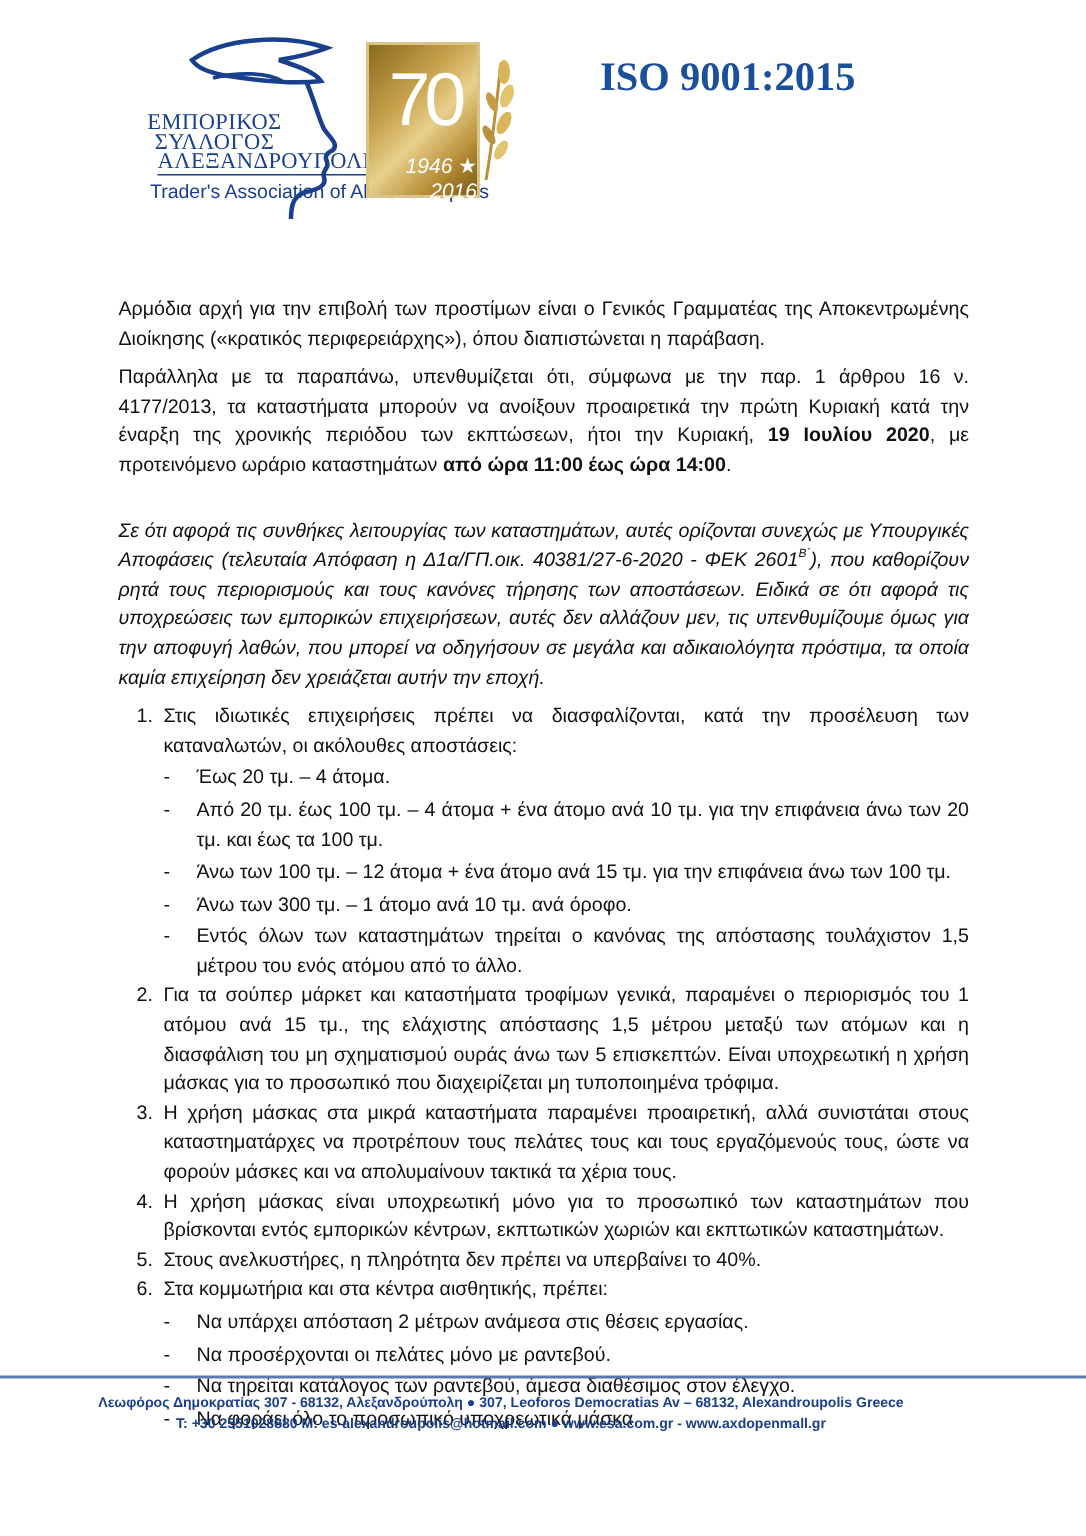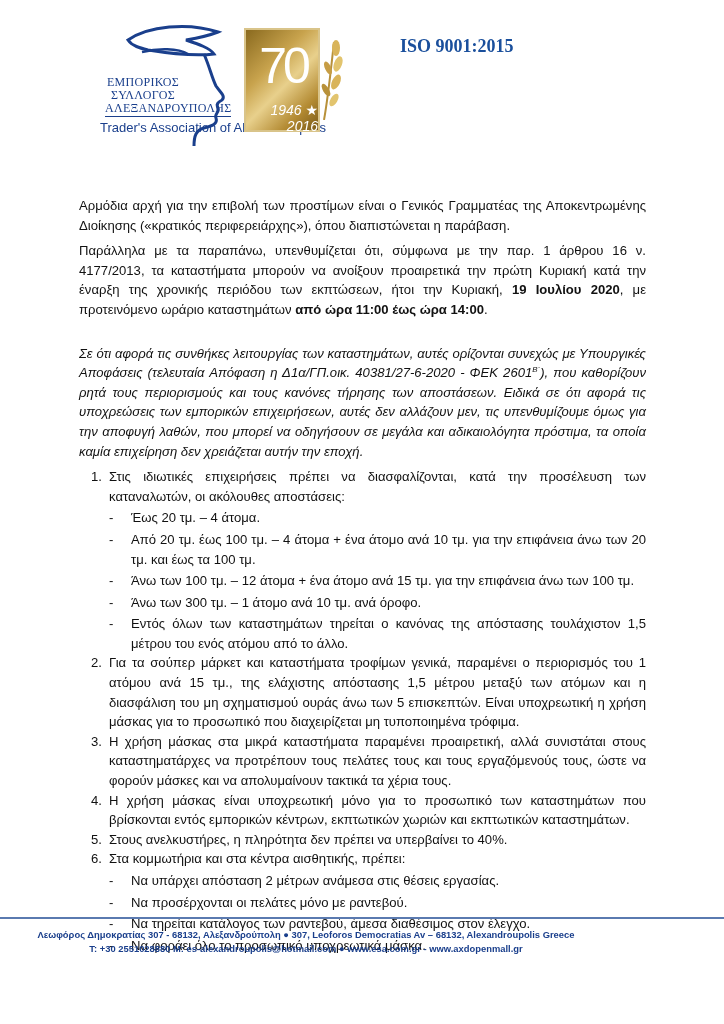--- a/index.html
+++ b/index.html
@@ -3,46 +3,46 @@
 <meta charset="utf-8">
 <style>
   html, body { margin: 0; padding: 0; background: #ffffff; }
   body { width: 724px; height: 1024px; position: relative; overflow: hidden;
          font-family: "Liberation Sans", "DejaVu Sans", sans-serif; color: #111; }
   .header { position: absolute; left: 0; top: 0; width: 724px; height: 160px; }
   .logo-left { position: absolute; left: 84px; top: 18px; width: 150px; height: 140px; }
   .logo-head { position: absolute; left: 34px; top: 0; width: 116px; height: 128px; }
   .org-name { position: absolute; left: 0; top: 58px; width: 118px; text-align: center;
               font-family: "Liberation Serif", "DejaVu Serif", serif; color: #1a3f8c;
-              font-size: 12px; line-height: 13px; letter-spacing: 0.3px; }
+              font-size: 15px; line-height: 13px; letter-spacing: 0.3px; }
   .org-name .underline { display: inline-block; border-bottom: 1.5px solid #1a3f8c; padding-bottom: 1px; margin-left: 21px; }
   .org-eng { position: absolute; left: 16px; top: 102px; width: 118px; font-size: 13px; color: #1a3f8c; white-space: nowrap; text-align: right; }
   .badge { position: absolute; left: 244px; top: 28px; width: 76px; height: 104px;
            background: linear-gradient(135deg, #8a6a1f 0%, #c8a34d 35%, #e8d08c 55%, #b38a32 80%, #7a5a18 100%);
            border: 2px solid #d9c48a; box-sizing: border-box; }
   .badge-70 { position: absolute; left: 6px; top: 6px; width: 62px; text-align: center; color: #fff;
               font-size: 50px; font-weight: normal; letter-spacing: -4px; line-height: 60px; }
   .badge-years { position: absolute; left: 0; top: 72px; width: 72px; text-align: right; color: #fff; font-size: 14px; font-style: italic; }
   .laurel { position: absolute; left: 320px; top: 38px; width: 24px; height: 82px; }
   .iso { position: absolute; left: 400px; top: 36px; font-family: "Liberation Serif", "DejaVu Serif", serif;
-         font-weight: bold; font-size: 18px; color: #1a4f9c; }
+         font-weight: bold; font-size: 27px; color: #1a4f9c; }
   .content { position: absolute; left: 79px; top: 196px; width: 567px; font-size: 13.1px; line-height: 19.6px; }
   .para { text-align: justify; margin: 0 0 6px 0; }
   .para.gap { margin-top: 24px; font-style: italic; }
   .para b { font-weight: bold; }
   .sup { font-size: 8px; vertical-align: super; line-height: 0; }
   ol.list { margin: 4px 0 0 0; padding: 0; list-style: none; }
   ol.list > li { position: relative; padding-left: 30px; text-align: justify; }
   .num { position: absolute; left: 12px; top: 0; }
   ul.sub { list-style: none; margin: 0; padding: 0; }
   ul.sub li { position: relative; padding-left: 22px; text-align: justify; margin-top: 2px; }
   ul.sub li .dash { position: absolute; left: 0; top: 0; }
   .footer-line { position: absolute; left: 0; top: 917px; width: 724px; height: 2px; background: #5a7ab0; }
   .footer { position: absolute; left: 0; top: 928px; width: 612px; text-align: center; color: #1a3f8c;
-            font-size: 9.4px; line-height: 14px; font-weight: bold; }
+            font-size: 9.4px; line-height: 14px; font-weight: bold; padding-left: 28px; }
 </style>
 </head>
 <body>
 
 <div class="header">
   <div class="logo-left">
     <svg class="logo-head" viewBox="0 0 116 128">
       <path d="M10 22 C30 8, 70 4, 100 14 C90 18, 80 20, 68 22 C80 26, 92 30, 96 36 C80 38, 55 36, 30 32 C22 30, 14 28, 10 22 Z" fill="none" stroke="#1a3f8c" stroke-width="3"></path>
       <path d="M24 34 C40 30, 60 30, 70 36" fill="none" stroke="#1a3f8c" stroke-width="2.5"></path>
       <path d="M86 36 C92 50, 94 60, 98 68 C102 74, 108 78, 104 82 C100 84, 98 86, 100 90 C102 94, 96 96, 98 100 C100 106, 94 108, 86 110 C78 112, 76 118, 76 128" fill="none" stroke="#1a3f8c" stroke-width="3"></path>

